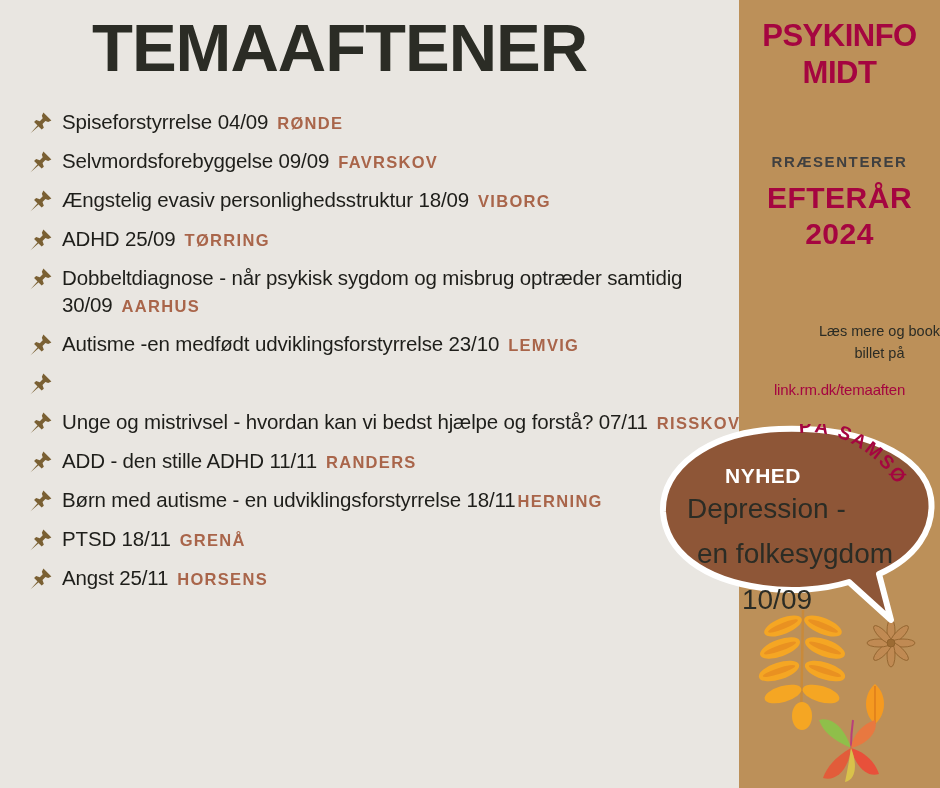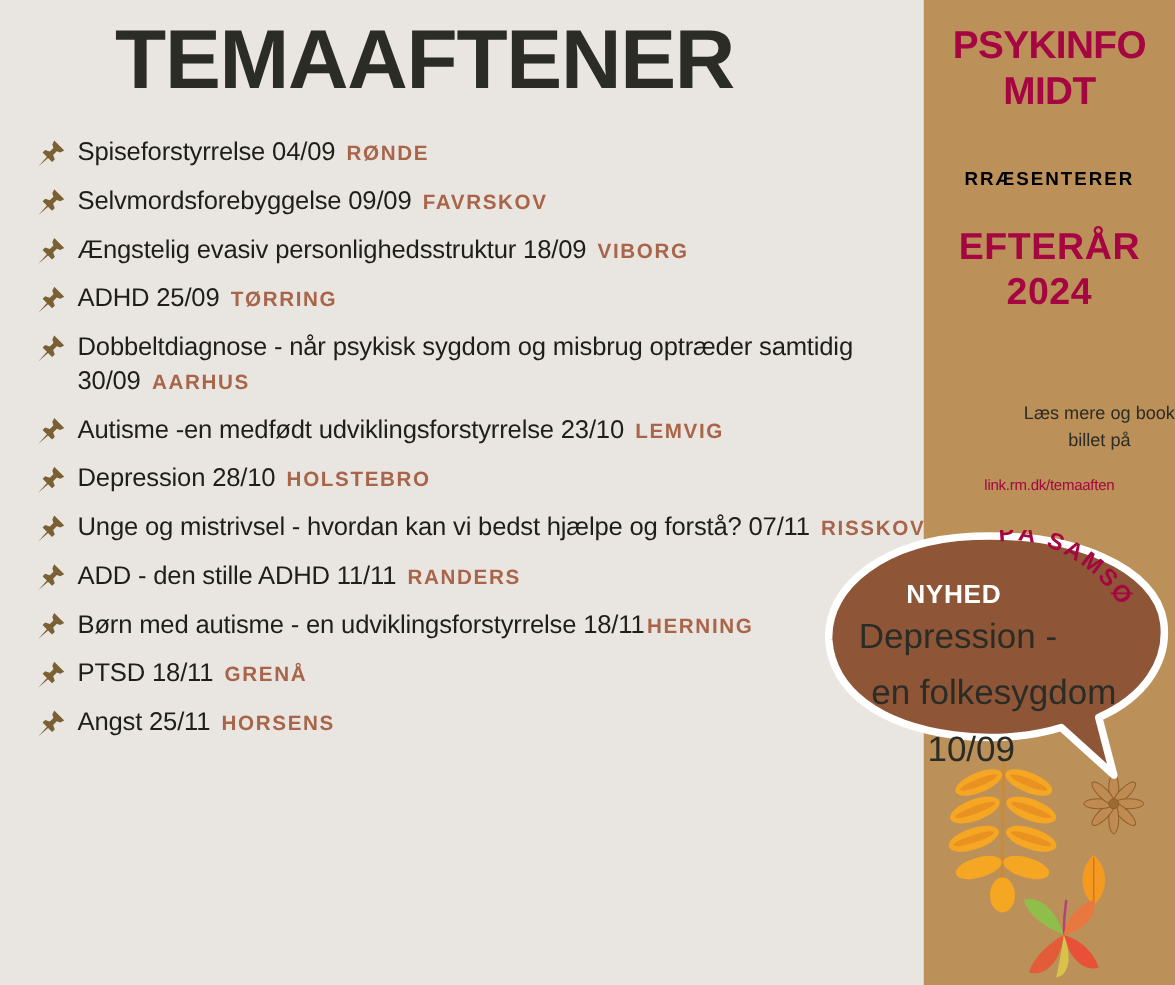--- a/index.html
+++ b/index.html
@@ -27,23 +27,23 @@
   .brand{
     position:absolute;top:18px;left:0;width:201px;
     text-align:center;
     color:#A50540;
     font-weight:bold;
     font-size:31px;
     letter-spacing:-0.5px;
     line-height:1.18;
   }
   .presenter{
-    position:absolute;top:135px;left:0;width:201px;
-    text-align:center;
-    color:#000000;
+    position:absolute;top:153px;left:0;width:201px;
+    text-align:center;
+    color:#404040;
     font-size:15px;
     font-weight:bold;
     letter-spacing:1.6px;
   }
   .season{
     position:absolute;top:180px;left:0;width:201px;
     text-align:center;
     color:#A50540;
     font-weight:bold;
     font-size:30px;
@@ -55,21 +55,21 @@
     text-align:center;
     color:#2B2C25;
     font-size:14.5px;
     line-height:1.55;
     padding-left:40px;
   }
   .booklink{
     position:absolute;top:381px;left:0;width:201px;
     text-align:center;
     color:#A50540;
-    font-size:12px;
+    font-size:15px;
     letter-spacing:-0.2px;
   }
 
   
   .title{
     position:absolute;top:14px;left:92px;
     color:#2B2C25;
     font-size:67px;
     font-weight:bold;
     letter-spacing:-1px;
@@ -239,21 +239,20 @@
       </div>
       <div class="row">
         <span class="pin">
           <svg viewBox="0 0 24 24" width="26" height="26" aria-hidden="true">
             <g fill="#7A6033">
               <path d="M14.2 2.2 L21.6 9.6 L18.6 11.0 L16.1 10.2 L13.4 12.9 L14.6 16.3 L12.6 18.1 L5.6 11.1 L7.5 9.2 L10.9 10.4 L13.6 7.7 L12.8 5.2 Z"></path>
               <path d="M9.3 13.6 L2.4 21.4 L10.3 14.6 Z"></path>
             </g>
           </svg>
         </span>
-        <span class="row-text">Depression 28/10<span class="city">HOLSTEBRO</span></span>
       </div>
       <div class="row">
         <span class="pin">
           <svg viewBox="0 0 24 24" width="26" height="26" aria-hidden="true">
             <g fill="#7A6033">
               <path d="M14.2 2.2 L21.6 9.6 L18.6 11.0 L16.1 10.2 L13.4 12.9 L14.6 16.3 L12.6 18.1 L5.6 11.1 L7.5 9.2 L10.9 10.4 L13.6 7.7 L12.8 5.2 Z"></path>
               <path d="M9.3 13.6 L2.4 21.4 L10.3 14.6 Z"></path>
             </g>
           </svg>
         </span>

